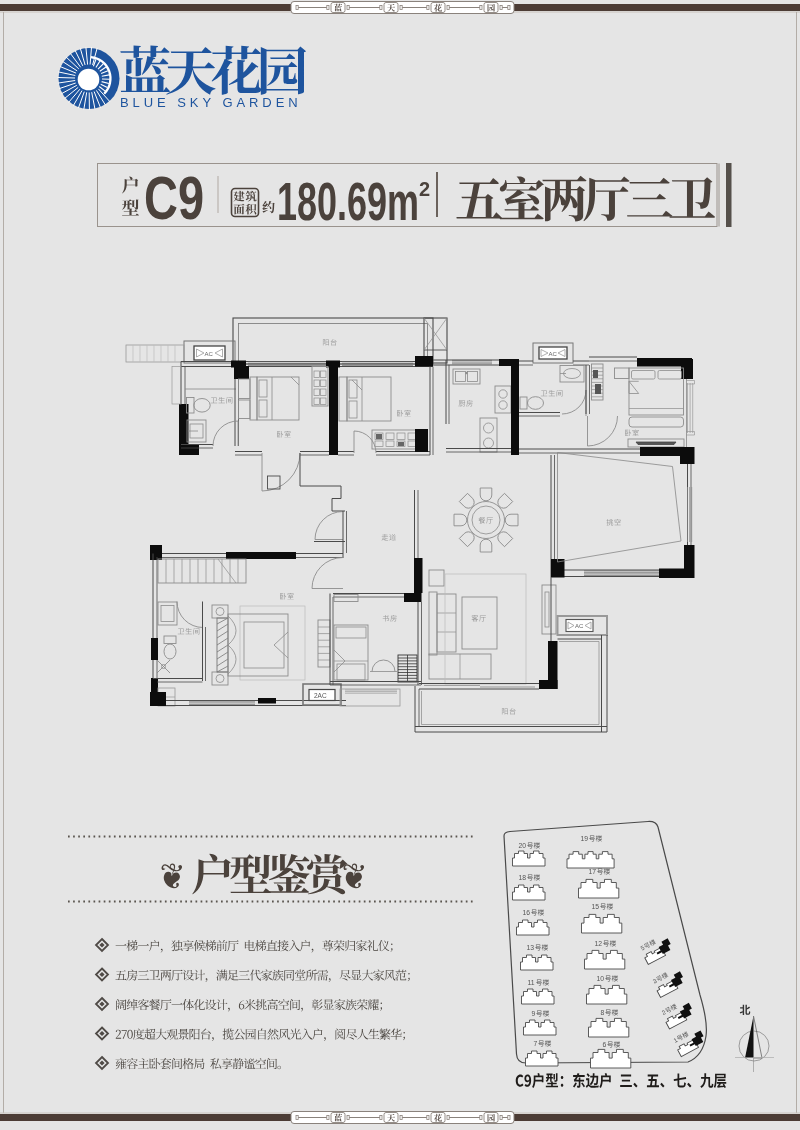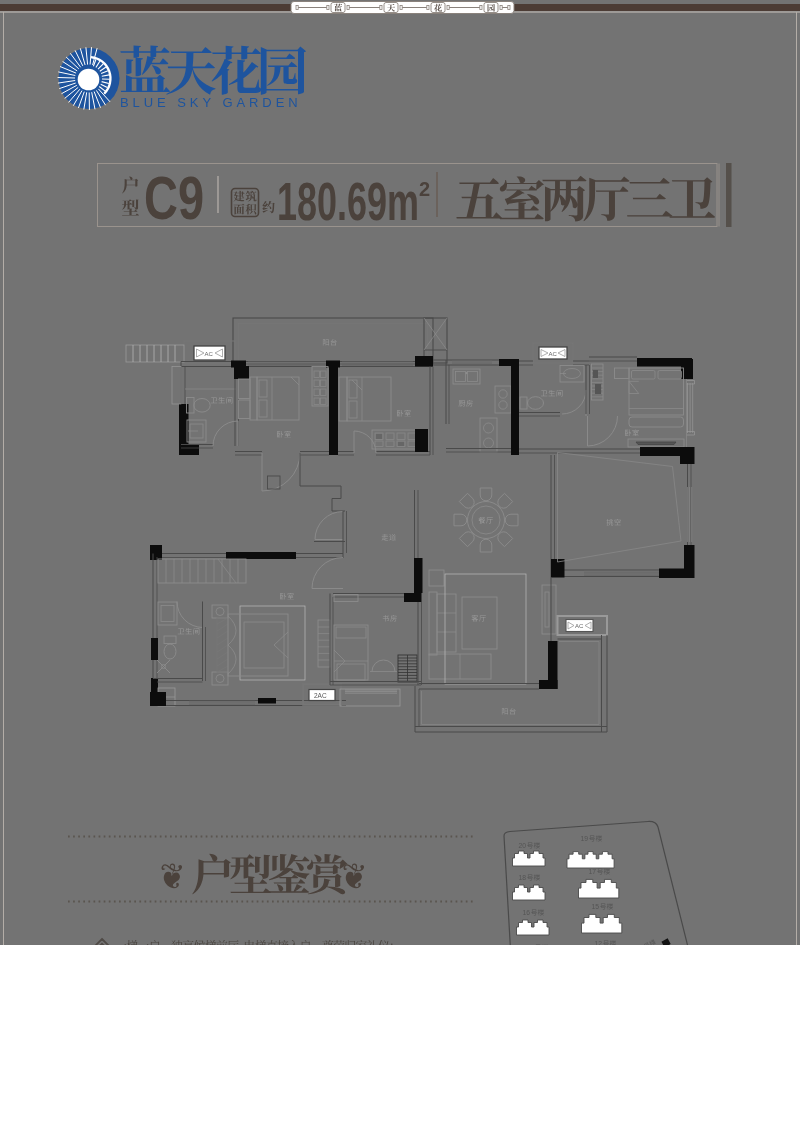--- a/index.html
+++ b/index.html
@@ -1,14 +1,14 @@
 <!DOCTYPE html>
 <html><head><meta charset="utf-8"><style>
 html,body{margin:0;padding:0;background:#fff;}
-#page{position:relative;width:800px;height:945px;overflow:hidden;background:#737373;}
+#page{position:relative;width:800px;height:1130px;overflow:hidden;background:#e5e5e5;}
 text{font-family:"Liberation Sans",sans-serif;}
 </style></head><body>
 
 <div id="page">
 <svg width="800" height="1130" viewBox="0 0 800 1130">
 <defs>
         <path id="q0" d="M92 122L64 124L64 53L67 53C75 53 85 57 85 59L85 116C90 117 92 119 92 122ZM55 116L28 118L28 61L31 61C39 61 48 64 48 66L48 110C53 111 55 113 55 116ZM128 95L127 93C133 86 140 74 142 63C161 49 179 87 128 95ZM56 149L5 149L7 143L56 143L56 124L59 124C69 124 77 127 77 129L77 143L121 143L121 127L109 131C105 105 97 78 88 60L90 59C103 69 115 83 123 99L184 99C187 99 189 100 190 103C182 110 169 122 169 122L157 105L126 105C128 109 130 113 132 118C136 118 139 119 140 122L128 126C137 126 143 128 143 130L143 143L189 143C192 143 194 144 195 146C187 153 174 164 174 164L162 149L143 149L143 163C149 164 150 166 150 169L121 171L121 149L77 149L77 163C82 164 84 166 84 169L56 171ZM181 12L172 -3L171 -3L171 40C174 41 176 42 177 44L157 59L146 48L52 48L27 58L27 -3L7 -3L8 -8L191 -8C194 -8 196 -7 197 -5C191 2 181 12 181 12ZM148 43L148 -3L129 -3L129 43ZM49 43L67 43L67 -3L49 -3ZM108 43L108 -3L89 -3L89 43Z"></path>
         <path id="q1" d="M168 107L154 90L107 90C109 106 110 123 110 142L175 142C178 142 180 143 181 145C171 153 156 165 156 165L142 148L23 148L25 142L83 142C83 123 83 106 82 90L11 90L13 84L81 84C77 44 61 12 6 -15L7 -18C77 4 99 36 106 78C112 45 128 5 174 -18C176 -5 183 2 195 4L195 6C140 24 116 54 108 84L187 84C190 84 193 85 193 87C184 95 168 107 168 107Z"></path>
         <path id="q2" d="M159 108C149 93 138 79 126 67L126 108C131 108 132 110 133 113L103 116L103 45C92 36 80 28 70 22L71 19C82 23 92 27 103 32L103 9C103 -8 108 -12 129 -12L150 -12C185 -12 194 -9 194 1C194 6 193 8 186 11L185 40L183 40C179 27 176 16 174 12C172 10 171 9 168 9C165 9 160 9 153 9L134 9C128 9 126 10 126 14L126 45C143 57 160 71 175 88C180 86 182 87 184 89ZM6 144L8 138L58 138L58 118L54 119C42 86 22 54 4 35L6 33C19 40 31 49 43 60L43 -18L47 -18C56 -18 65 -13 66 -12L66 75C69 75 71 77 72 79L62 82C67 89 71 96 76 103C80 103 83 104 84 107L62 116C72 116 81 119 81 121L81 138L118 138L118 117L121 117C132 117 141 120 141 122L141 138L188 138C191 138 193 139 194 142C186 149 172 161 172 161L160 144L141 144L141 162C146 163 148 164 148 167L118 170L118 144L81 144L81 162C86 163 88 164 88 167L58 170L58 144Z"></path>
         <path id="q3" d="M53 125L55 119L144 119C147 119 149 120 149 123C141 130 127 140 127 140L115 125ZM17 155L17 -18L20 -18C30 -18 39 -12 39 -9L39 -2L160 -2L160 -16L163 -16C172 -16 183 -10 183 -8L183 145C187 146 190 148 191 149L169 167L158 155L41 155L17 165ZM160 4L39 4L39 149L160 149ZM44 94L46 88L70 88C70 59 66 36 41 18L42 16C79 30 91 53 93 88L104 88L104 40C104 27 105 23 120 23L131 23C150 23 157 27 157 35C157 38 156 41 151 43L150 65L148 65C146 55 143 47 141 44C140 42 140 42 138 42C137 42 135 42 133 42L128 42C125 42 124 43 124 45L124 88L152 88C155 88 157 89 157 91C149 99 135 109 135 109L123 94Z"></path>

